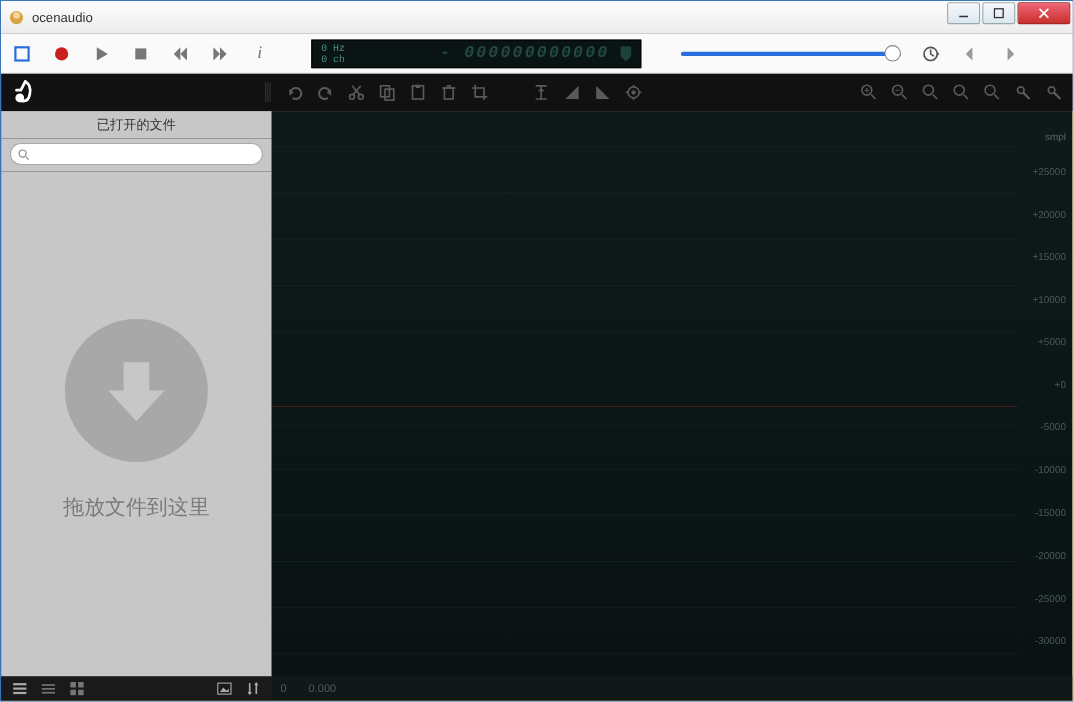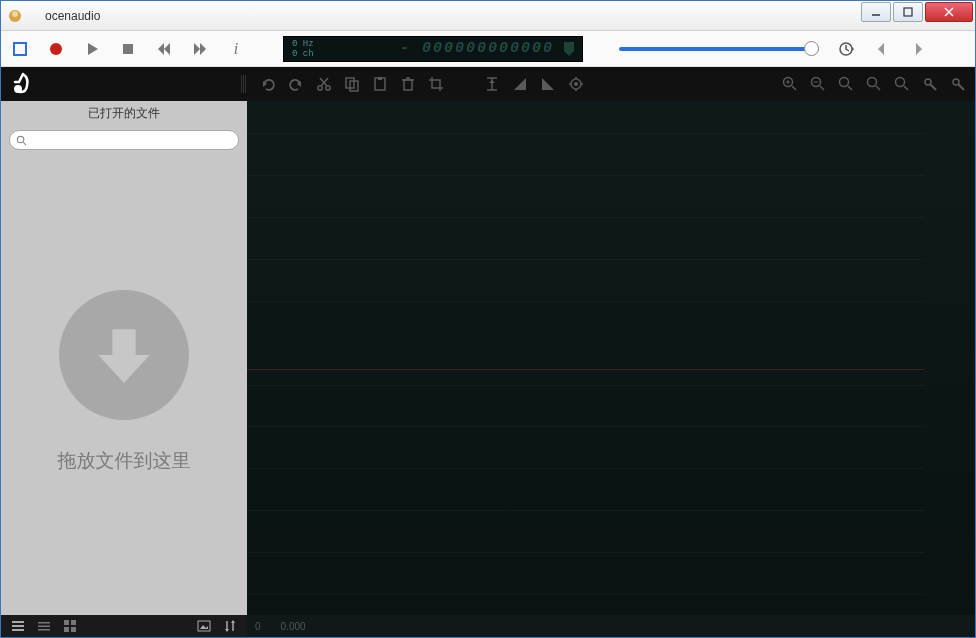--- a/index.html
+++ b/index.html
@@ -1,20 +1,20 @@
 <!DOCTYPE html>
 <html><head>
 <meta charset="utf-8">
 <style>
   * { box-sizing: border-box; margin: 0; padding: 0; user-select: none; }
   body { font-family: "Microsoft YaHei", Tahoma, sans-serif; font-size: 12px; background: #fff; }
   .window { width: 976px; height: 638px; border: 1px solid #3a76b8; display: flex; flex-direction: column; background: #fff; }
 
   
-  .titlebar { height: 30px; background: linear-gradient(#fdfdfd,#ececec); display: flex; align-items: center; padding: 0 0 0 6px; border-bottom: 1px solid #d0d0d0; gap: 16px; }
+  .titlebar { height: 30px; background: linear-gradient(#fdfdfd,#ececec); display: flex; align-items: center; padding: 0 0 0 6px; border-bottom: 1px solid #d0d0d0; }
   .titlebar .appicon { width: 16px; height: 16px; margin-right: 6px; display:flex; align-items:center; justify-content:center;}
   .titlebar .title { color: #333; font-size: 12px; }
   .titlebar .spacer { flex: 1; }
   .winbtns { display:flex; height: 20px; margin-right:2px; margin-top:-8px;}
   .winbtn { width: 30px; height: 20px; border:1px solid #9aa; margin-left:2px; display:flex; align-items:center; justify-content:center; background: linear-gradient(#f6f9fc,#dce6f0); border-radius:2px;}
   .winbtn.close { width:48px; background: linear-gradient(#e67, #c9302c); border-color:#a02824; color:#fff; }
   .winbtn svg { width:10px; height:10px; }
 
   
   .menubar { height: 22px; background: #f6f6f6; display: flex; align-items: center; padding: 0 6px; border-bottom: 1px solid #d8d8d8; font-size:12px; }
@@ -379,20 +379,35 @@
         <div class="hgrid" style="top: calc(76.3636%);"></div>
         <div class="hgrid" style="top: calc(68.5455%);"></div>
         <div class="hgrid" style="top: calc(60.7273%);"></div>
         <div class="hgrid" style="top: calc(52.9091%);"></div>
         <div class="hgrid" style="top: calc(37.2727%);"></div>
         <div class="hgrid" style="top: calc(29.4545%);"></div>
         <div class="hgrid" style="top: calc(21.6364%);"></div>
         <div class="hgrid" style="top: calc(13.8182%);"></div>
         <div class="hgrid" style="top: calc(6%);"></div>
         <div class="midline"></div>
+      <div class="ruler">
+        <div class="unit">smpl</div>
+      <div class="tick" style="top: 6%;">+25000</div>
+          <div class="tick" style="top: 13.8182%;">+20000</div>
+          <div class="tick" style="top: 21.6364%;">+15000</div>
+          <div class="tick" style="top: 29.4545%;">+10000</div>
+          <div class="tick" style="top: 37.2727%;">+5000</div>
+          <div class="tick" style="top: 45.0909%;">+0</div>
+          <div class="tick" style="top: 52.9091%;">-5000</div>
+          <div class="tick" style="top: 60.7273%;">-10000</div>
+          <div class="tick" style="top: 68.5455%;">-15000</div>
+          <div class="tick" style="top: 76.3636%;">-20000</div>
+          <div class="tick" style="top: 84.1818%;">-25000</div>
+          <div class="tick" style="top: 92%;">-30000</div>
+        </div>
       <div class="canvasbottom" style="position:absolute;left:0;right:0;bottom:0;">
         <span>0</span>
         <span>0.000</span>
       </div>
     </div>
 
   </div>
 
 </div>
 

